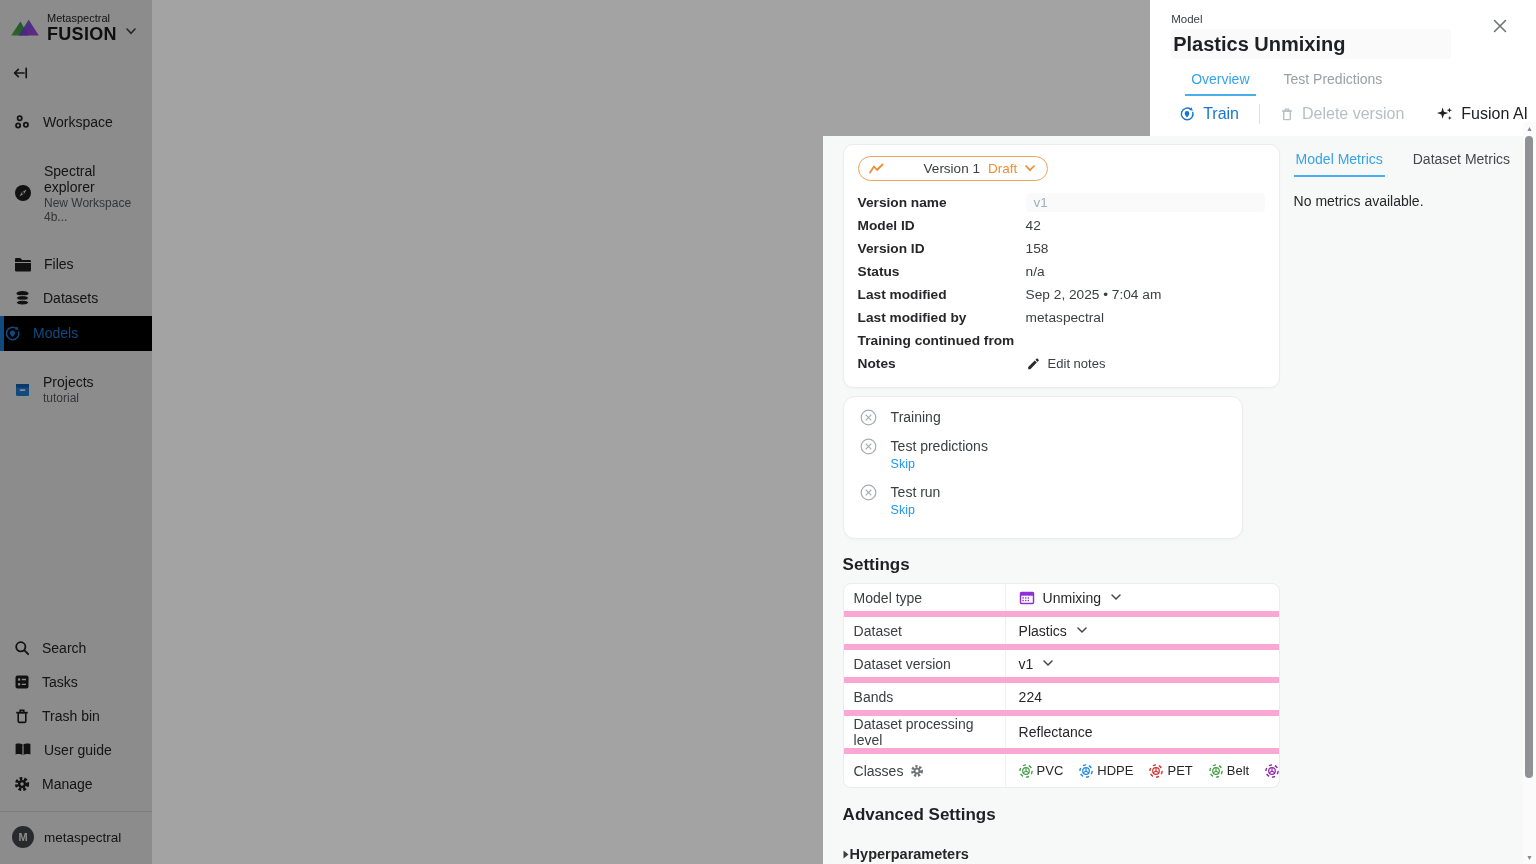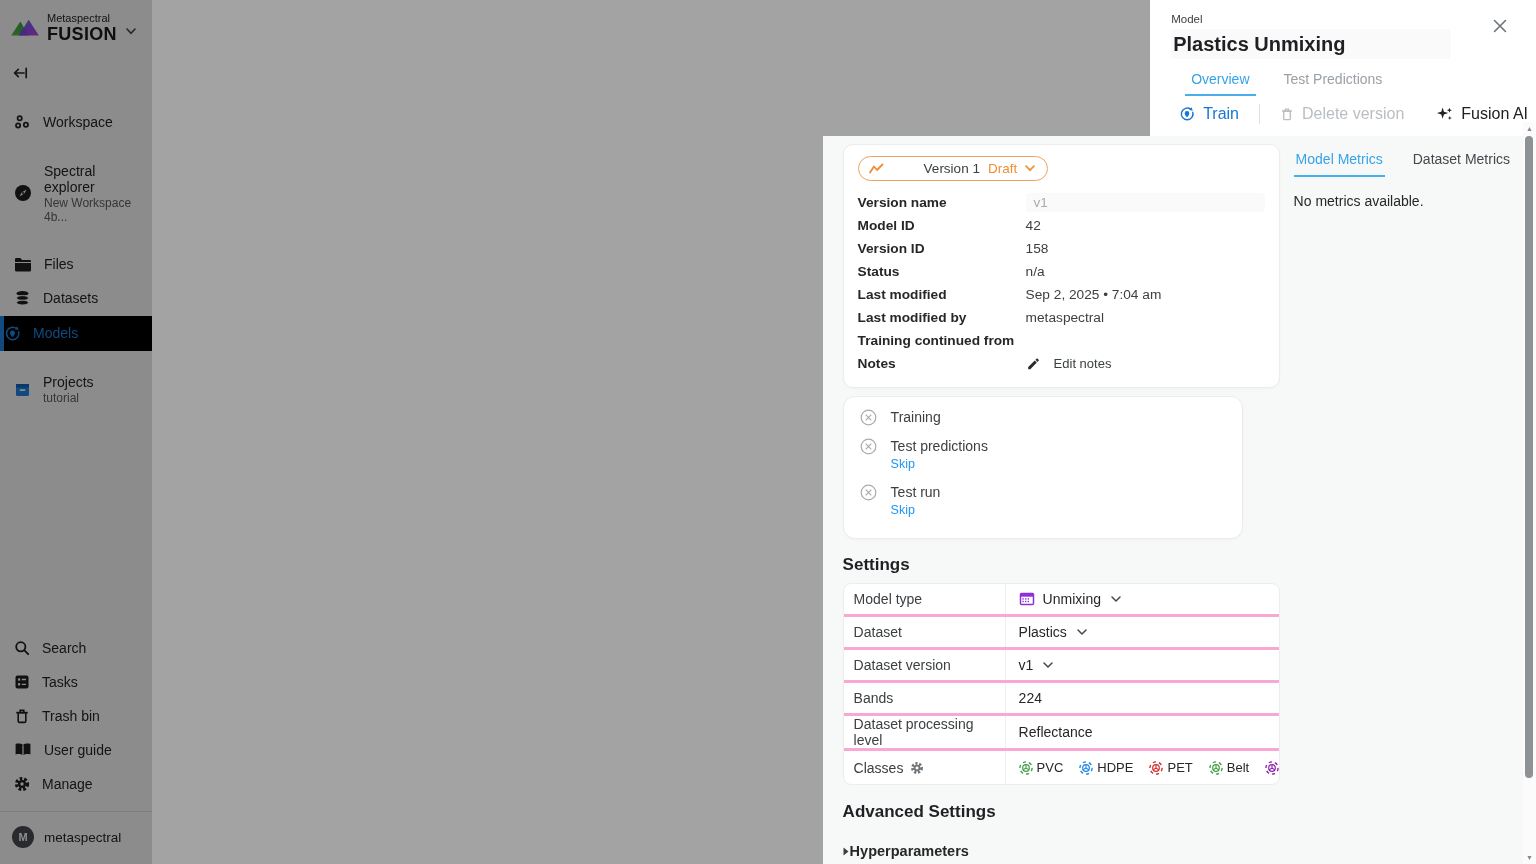--- a/index.html
+++ b/index.html
@@ -86,34 +86,34 @@
   }
   .pill-version { font-size:13.5px; color:#3c4043;margin-left:32px; }
   .pill-status { font-size:13.5px; color:#ef8e32; }
   .field-row { display:flex; align-items:center; min-height:23px; }
   .field-label { width:168px; flex-shrink:0; font-size:13.7px; font-weight:bold; color:#27272a; }
   .field-value { font-size:13.7px; color:#3c4043; flex:1; }
   .field-input {
     background:#fafafa; border-radius:4px; color:#a6adb3; padding:2px 8px;
     font-size:13.5px; flex:1;
   }
-  .notes-action { display:flex; align-items:center; gap:14px; font-size:13px; color:#3c4043; cursor:pointer; }
+  .notes-action { display:flex; align-items:center; gap:8px; font-size:13px; color:#3c4043; cursor:pointer; }
 
   
   .pipeline-card { width:400px; margin-top:8px; border-radius:12px; padding:12px 16px 8px 16px; }
   .step { display:flex; gap:14px; margin-bottom:12px; }
   .step-label { font-size:14px; color:#3c4043; }
   .step-skip { font-size:12.5px; color:#2196f3; margin-top:3px; cursor:pointer; display:inline-block; }
 
   
   .section-heading { font-size:17px; font-weight:bold; color:#1f2023; margin-top:16px; }
   .settings-table {
     margin-top:8px; background:#fff; border:1px solid #ececec; border-radius:8px; overflow:hidden;
   }
-  .s-row { display:flex; border-bottom:3px solid #f9a8d4; min-height:33px; align-items:stretch; }
+  .s-row { display:flex; border-bottom:6px solid #f9a8d4; min-height:33px; align-items:stretch; }
   .s-row:last-child { border-bottom:none; }
   .s-label {
     width:162px; flex-shrink:0; border-right:1px solid #f0f0f0; font-size:14px; color:#3c4043;
     display:flex; align-items:center; gap:7px; padding-left:10px;
   }
   .s-value { flex:1; display:flex; align-items:center; gap:8px; padding-left:13px; font-size:14px; color:#27272a; }
   .chev { margin-left:2px; }
   .chips { display:flex; gap:16px; align-items:center; }
   .chip { display:flex; align-items:center; gap:4px; font-size:13px; color:#27272a; }
 

